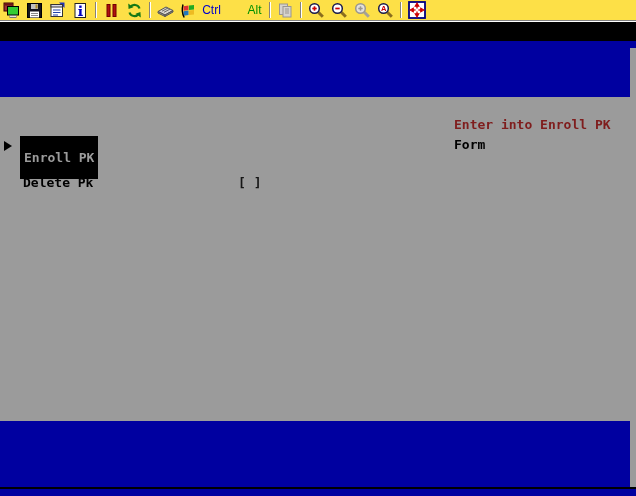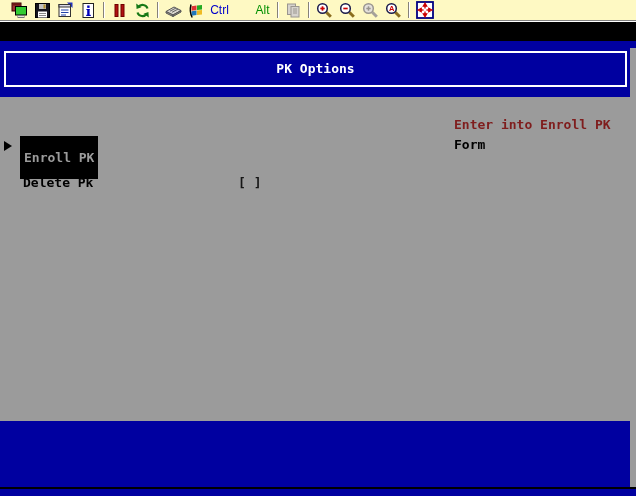--- a/index.html
+++ b/index.html
@@ -1,21 +1,21 @@
 <!DOCTYPE html>
 <html><head>
 <meta charset="utf-8">
 <style>
   * { margin:0; padding:0; box-sizing:border-box; }
   html,body { width:636px; height:496px; overflow:hidden; }
   body { position:relative; background:#9b9b9b; font-family:"DejaVu Sans Mono", monospace; }
 
   
   .toolbar { position:absolute; top:0; left:0; width:636px; height:20px;
-             background:#fef9c3; display:flex; align-items:center; padding-left:8px; }
+             background:#fde047; display:flex; align-items:center; padding-left:0; }
   .tb-btn { width:23px; height:19px; display:flex; align-items:center; justify-content:center; cursor:default; }
   .tb-sep { width:2px; height:16px; border-left:1px solid #868279; border-right:1px solid #ffffff; margin:0 3px; }
   .tb-label { font-family:"Liberation Sans", sans-serif; font-size:12px; padding:0 4px; }
   .ctrl-label { color:#0000cc; }
   .alt-label  { color:#009000;margin-left:20px; }
   .edge-dark  { position:absolute; top:20px; left:0; width:636px; height:1px; background:#828282; }
   .edge-light { position:absolute; top:21px; left:0; width:636px; height:1px; background:#ffffff; }
 
   
   .screen { position:absolute; top:22px; left:0; width:636px; height:474px;
@@ -207,23 +207,20 @@
 </div>
 <div class="edge-dark"></div>
 <div class="edge-light"></div>
 
 <div class="screen">
 
   <div class="black-strip"></div>
 
   <div class="blue-band-top"></div>
   <div class="right-gap-top"></div>
-  <div class="title-box">
-    <span class="title-text">PK Options</span>
-  </div>
 
   <div class="submenu-arrow"></div>
   <span class="item-selected">Enroll PK</span>
   <span class="item-label">Delete Pk</span>
   <span class="item-value">[ ]</span>
 
   <span class="help-line1">Enter into Enroll PK</span>
   <span class="help-line2">Form</span>
 
   <div class="blue-band-bottom"></div>

